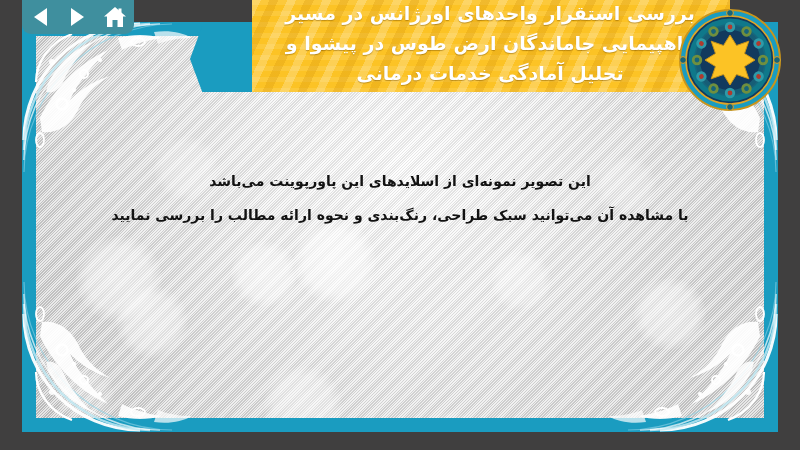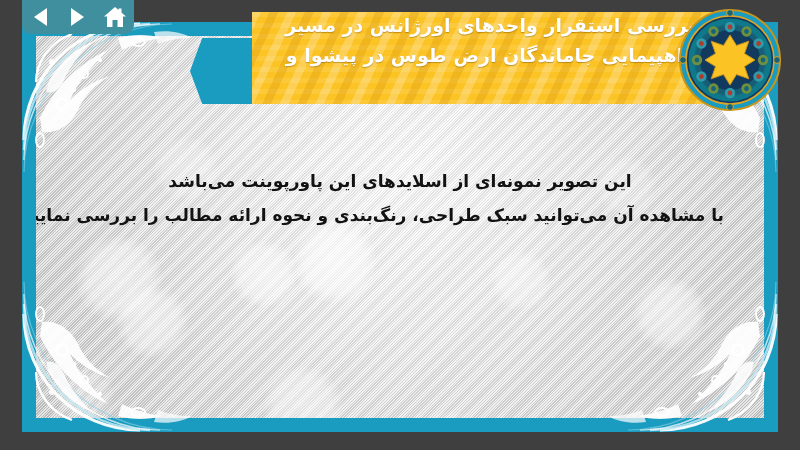--- a/index.html
+++ b/index.html
@@ -102,21 +102,20 @@
 
   
   #banner {
     position: absolute;
     left: 190px;
     top: 0px;
     width: 540px;
     height: 100px;
     z-index: 30;
     pointer-events: none;
-    margin-top: 12px;
   }
   #banner-notch {
     position: absolute;
     left: 0px;
     top: 26px;
     width: 68px;
     height: 66px;
     background: #1a9cc0;
     clip-path: polygon(100% 0%, 100% 100%, 18% 100%, 0% 50%, 18% 0%);
   }
@@ -176,21 +175,21 @@
 
   
   #body-text {
     position: absolute;
     left: 40px;
     right: 40px;
     top: 128px;
     direction: rtl;
     text-align: center;
     color: #121212;
-    font-size: 17px;
+    font-size: 14px;
     line-height: 34px;
     font-weight: bold;
     z-index: 20;
   }
   #body-text div { white-space: nowrap; }
 </style>
 </head>
 <body>
 
 <div id="stage">
@@ -273,20 +272,21 @@
       </g>
     </svg>
   </div>
 
   <div id="banner">
     <div id="banner-notch"></div>
     <div id="banner-strip"></div>
     <div id="title-text">
       <div>بررسی استقرار واحدهای اورژانس در مسیر</div>
       <div>راهپیمایی جاماندگان ارض طوس در پیشوا و</div>
+      <div>تحلیل آمادگی خدمات درمانی</div>
     </div>
   </div>
 
   <svg id="medallion" viewBox="0 0 104 104">
     <circle cx="52" cy="52" r="50" fill="#1a9cc0"></circle>
     <circle cx="52" cy="52" r="50" fill="none" stroke="#c9941a" stroke-width="2"></circle>
     <circle cx="52" cy="52" r="44" fill="#123a5e"></circle>
     <circle cx="52" cy="52" r="44" fill="none" stroke="#e0a526" stroke-width="1.6"></circle>
     <g>
       <circle cx="52" cy="52" r="38" fill="none" stroke="#0f7f8f" stroke-width="7" opacity="0.9"></circle>

